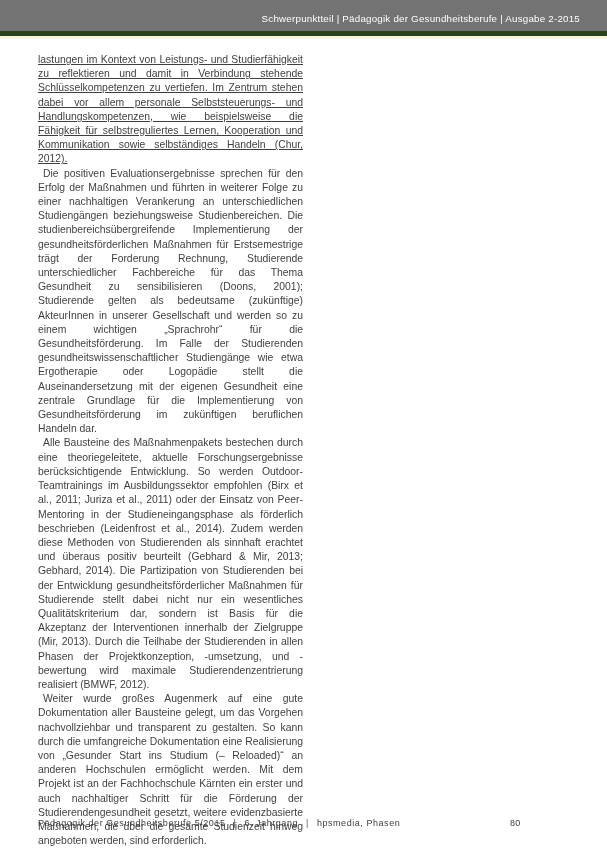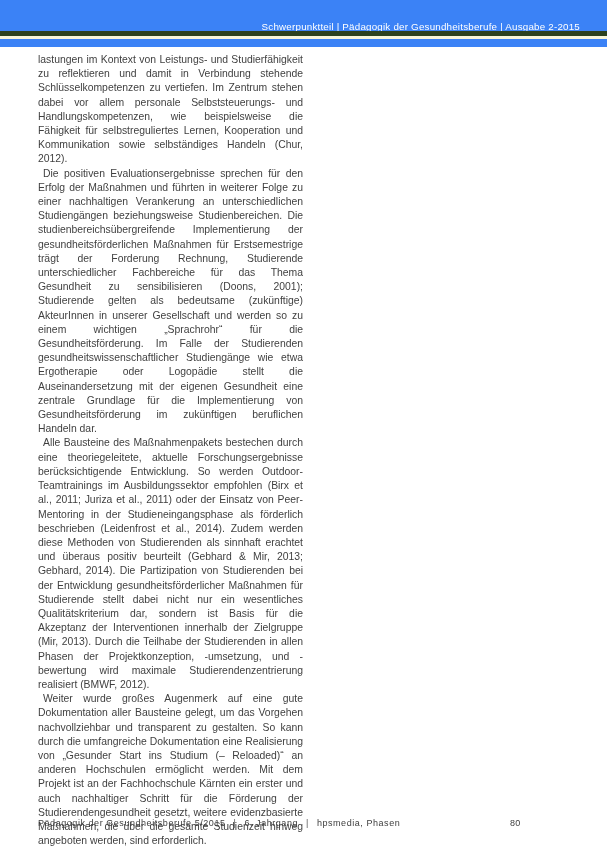--- a/index.html
+++ b/index.html
@@ -8,22 +8,22 @@
     width: 607px;
     height: 853px;
     background: #ffffff;
     font-family: "Liberation Sans", sans-serif;
     overflow: hidden;
   }
   
   .topbar {
     position: absolute;
     top: 0; left: 0;
-    width: 100%; height: 47px;
-    background: #3b82f6;
+    width: 100%; height: 31px;
+    background: #737373;
     display: flex;
     align-items: center;
     justify-content: flex-end;
     padding-right: 27px;
     box-sizing: border-box;
     text-align: center;
   }
   .topbar-text {
     color: #ffffff;
     font-size: 9.8px;
@@ -54,20 +54,21 @@
     text-align: justify;
     hyphens: auto;
     -webkit-hyphens: auto;
   }
   .body-column p.para {
     margin: 0;
     text-indent: 5px;
   }
   .body-column p.para.first {
     text-indent: 0;
+    text-decoration: underline;
   }
   
   .pagefooter {
     position: absolute;
     top: 818px; left: 38px;
     width: 531px;
     font-size: 9px;
     letter-spacing: 0.55px;
     color: #3d3d3d;
     white-space: nowrap;

